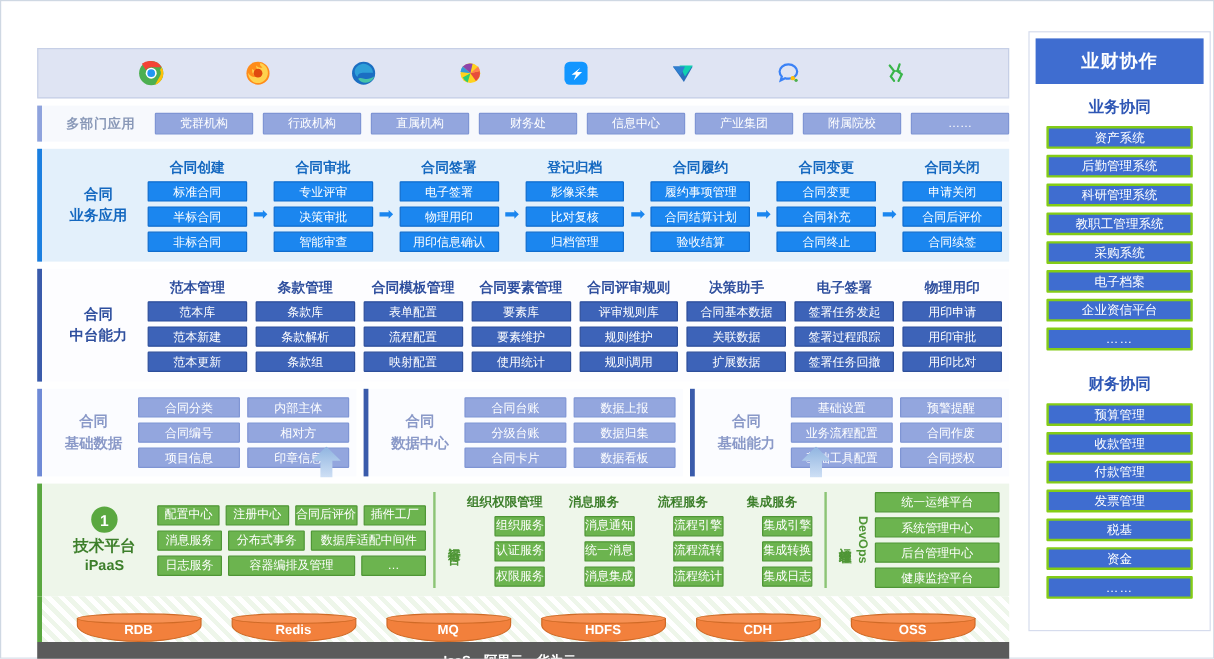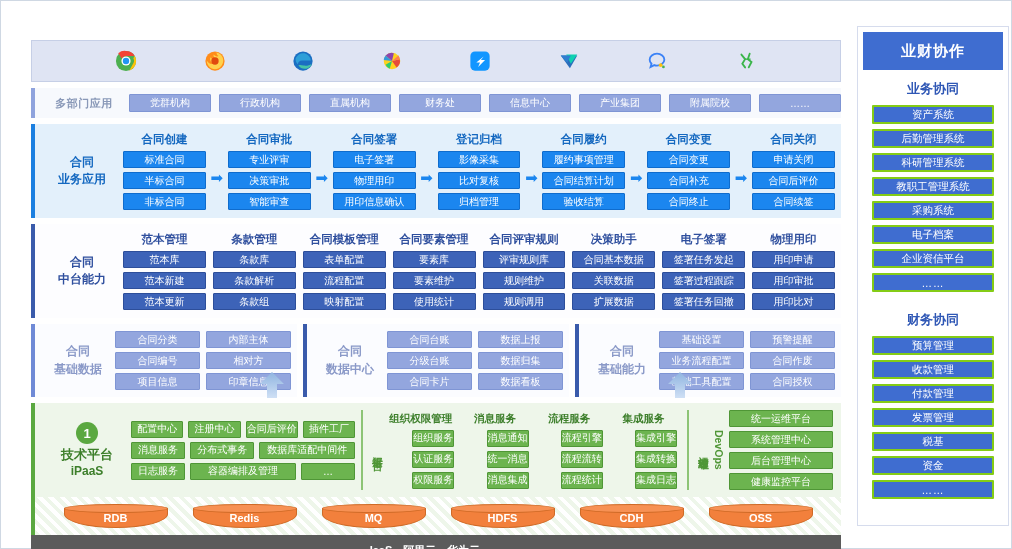--- a/index.html
+++ b/index.html
@@ -131,21 +131,21 @@
   .mid-groups { flex: 1; display: flex; gap: 7px; padding: 0 4px; }
   .gcol { flex: 1; }
   .gcol-h { font-size: 10.5px; font-weight: bold; color: #3d7f2b; text-align: center; margin-bottom: 4px; }
   .gcol-items { display: flex; flex-direction: column; gap: 4px; align-items: flex-end; }
   .ops-col { flex: 0 0 104px; display: flex; flex-direction: column; gap: 4px; text-align: center; }
 
   
   .storage {
     background: repeating-linear-gradient(45deg, #eef6ea 0 4px, #ffffff 4px 8px);
     border-left: 4px solid #5aa840; height: 38px; display: flex;
-    align-items: center; justify-content: space-around; padding: 0 16px;
+    align-items: flex-end; justify-content: space-around; padding: 0 16px;
   }
   .cyl { position: relative; width: 104px; height: 24px; }
   .cyl-body {
     position: absolute; inset: 4px 0 0 0; background: #f2803c;
     border: 1px solid #d9horizontal;
     border: 1px solid #cf6a26; border-radius: 0 0 50% 50% / 0 0 14px 14px;
   }
   .cyl-top {
     position: absolute; top: 0; left: 0; right: 0; height: 9px;
     background: #f79154; border: 1px solid #cf6a26; border-radius: 50%;

